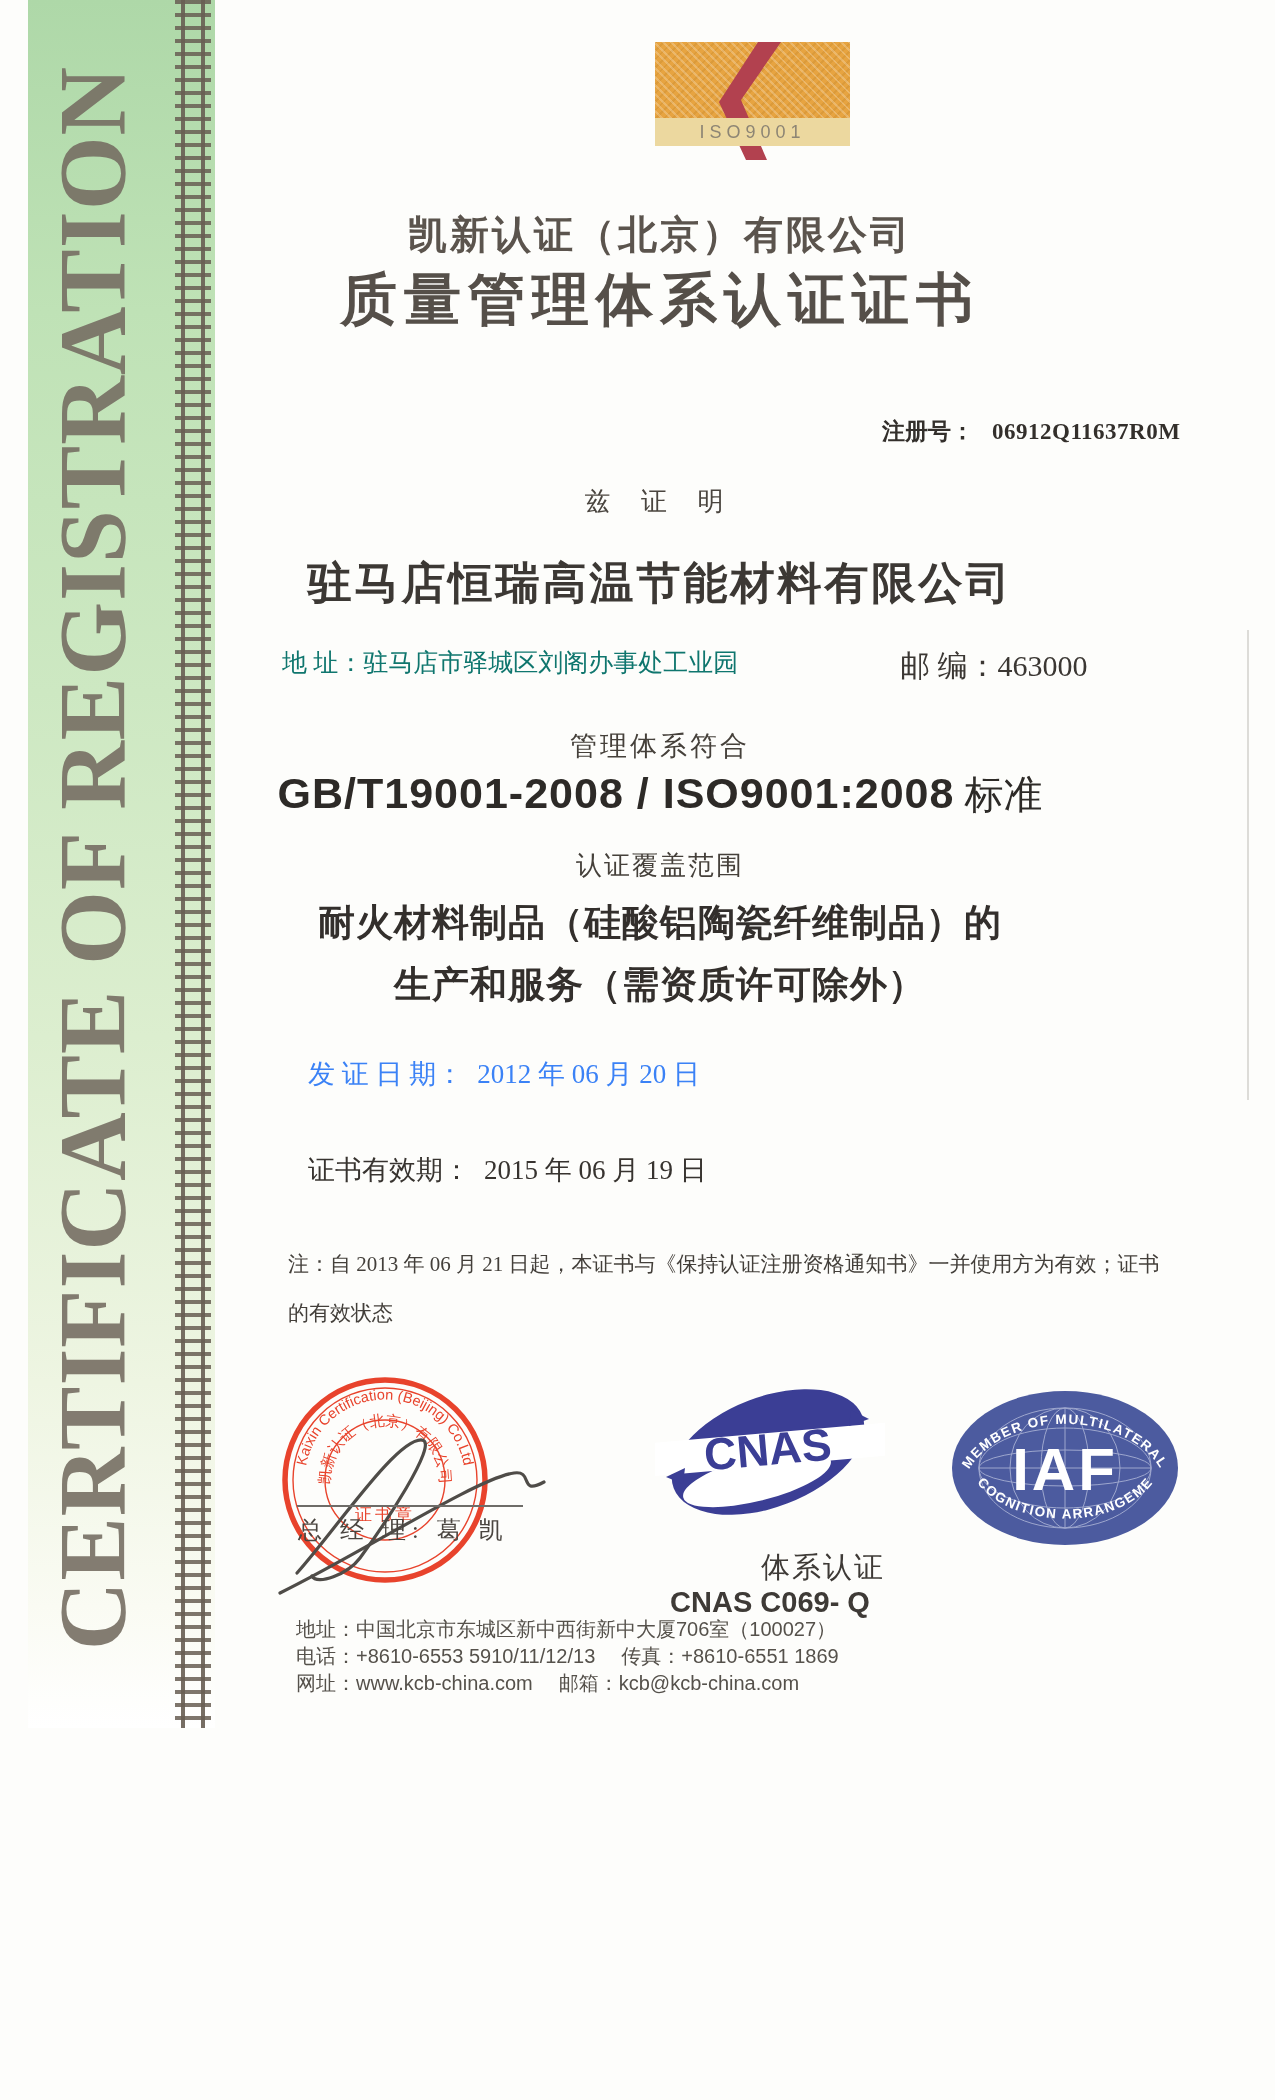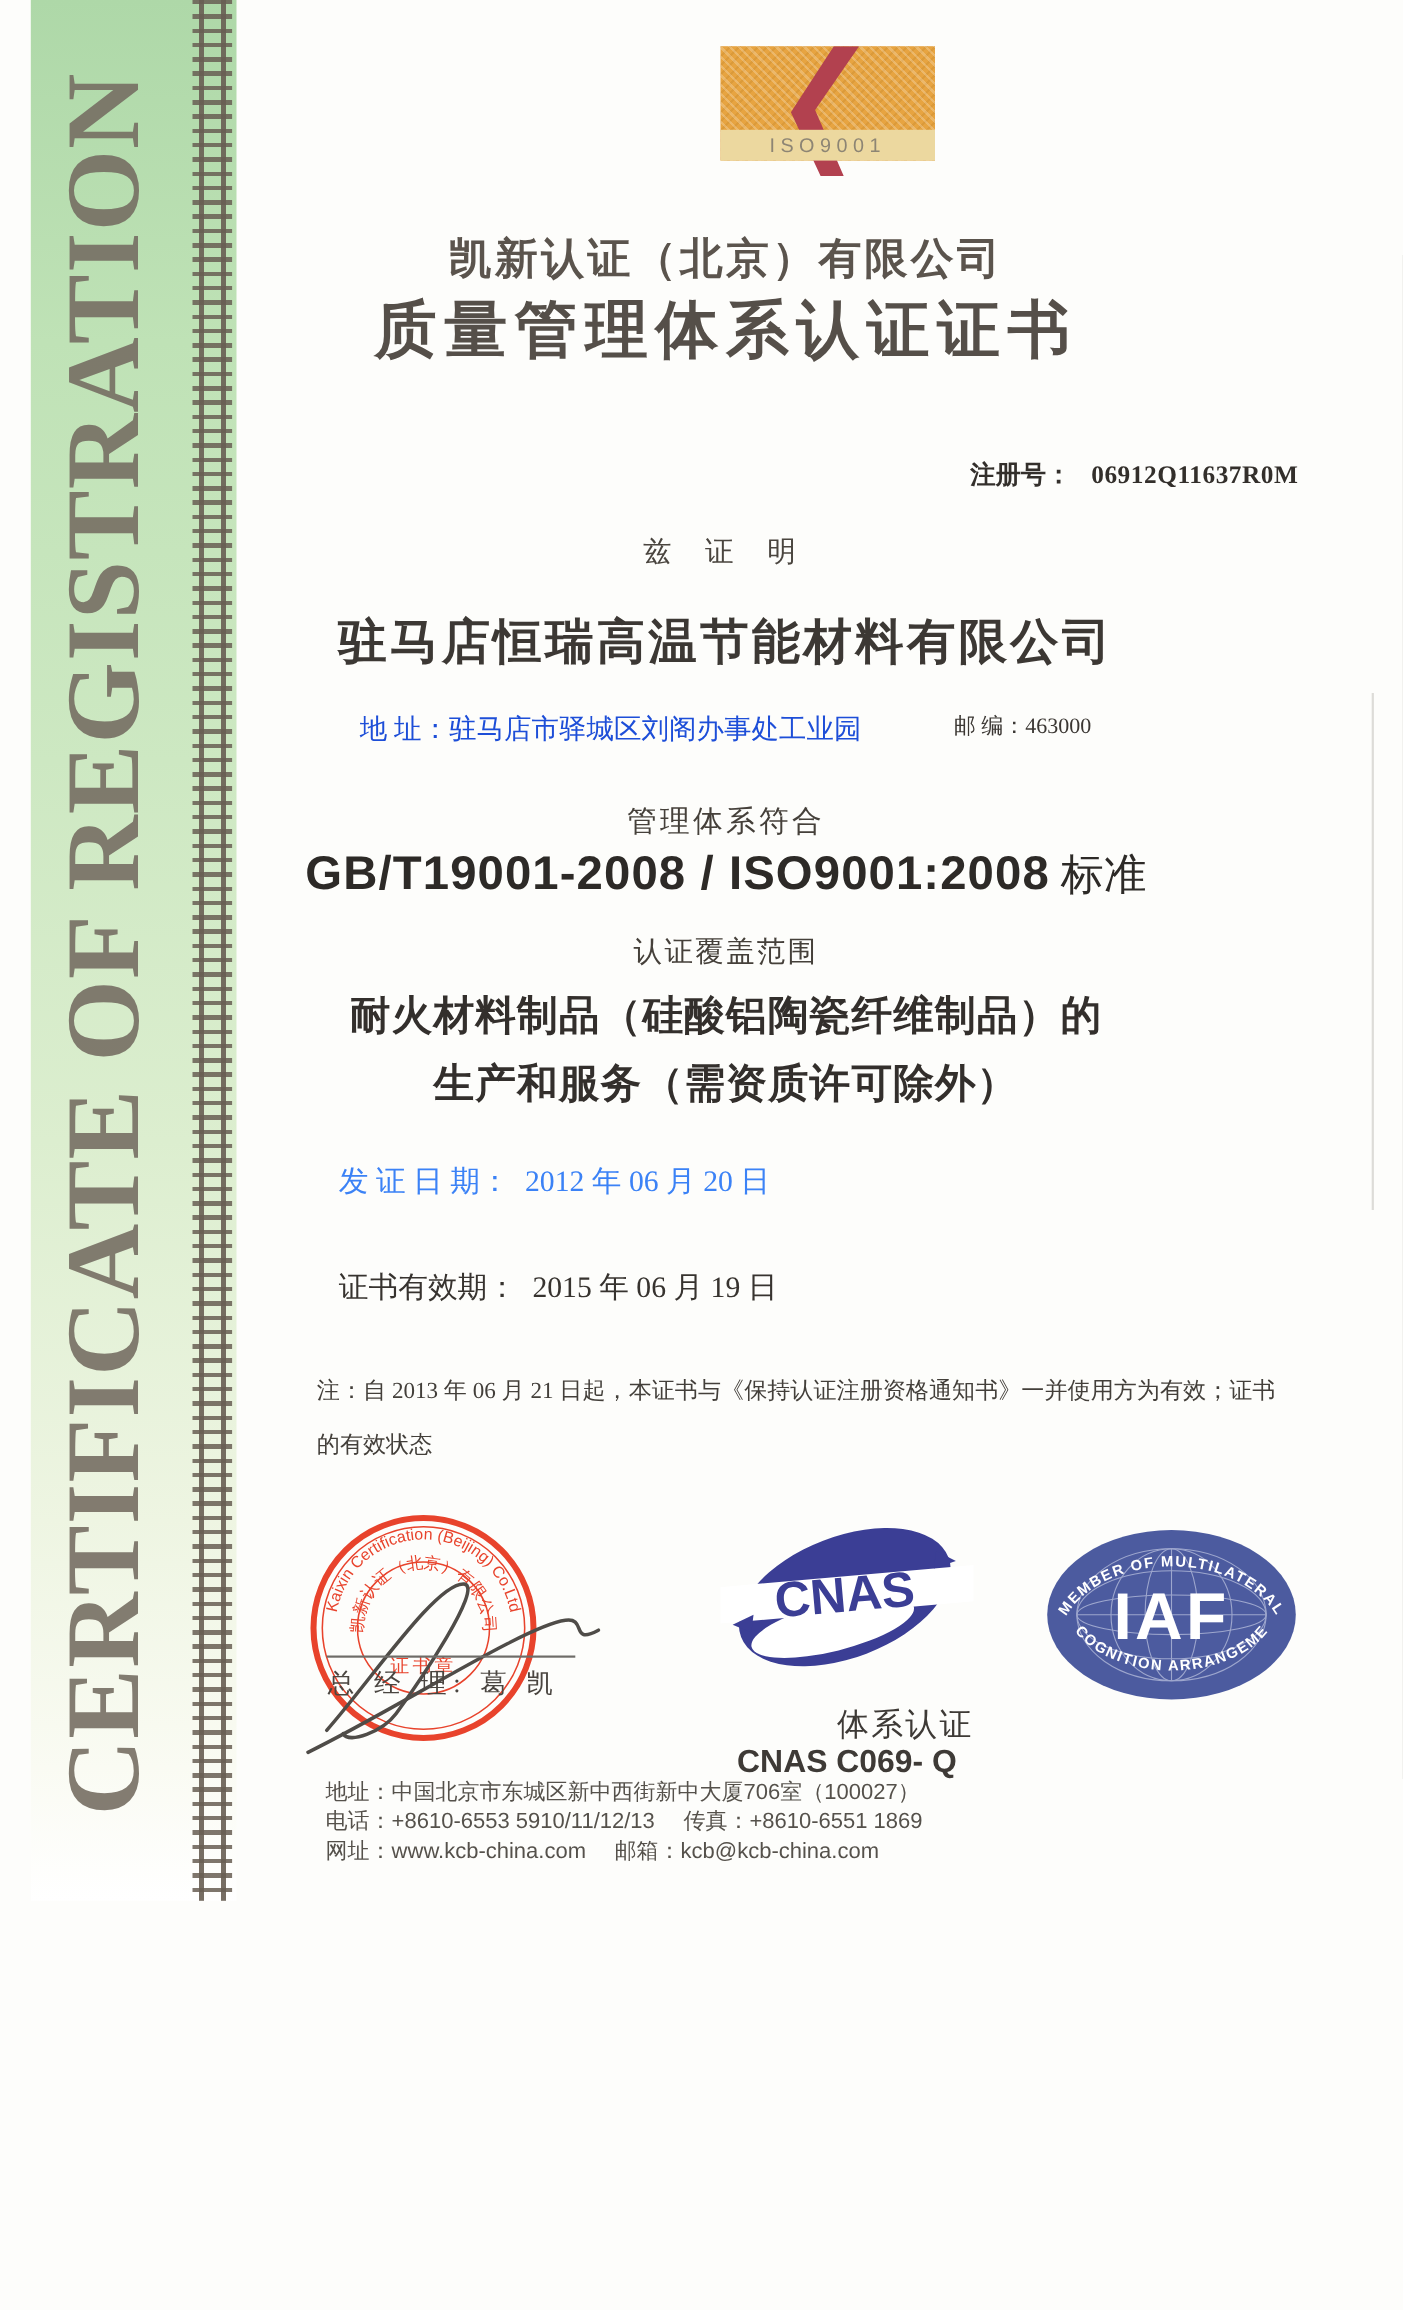--- a/index.html
+++ b/index.html
@@ -52,22 +52,22 @@
   .std-line  { top:768px; color:#2d2a27; }
   .std-code  { font-family:"Liberation Sans", sans-serif; font-weight:bold; font-size:43px; letter-spacing:1px; }
   .std-suffix{ font-size:39px; font-weight:normal; margin-left:10px; }
   .scope-intro{ top:848px; font-size:26px; color:#45403a; letter-spacing:2px; }
   .scope1    { top:898px; font-size:37px; font-weight:bold; color:#332f2c; letter-spacing:1px; }
   .scope2    { top:960px; font-size:37px; font-weight:bold; color:#332f2c; letter-spacing:1px; }
   
   .abs { position:absolute; }
   .reg-row  { left:882px; top:416px; font-size:23px; font-weight:bold; color:#332f2b; }
   .reg-row .val { margin-left:18px; letter-spacing:.5px; }
-  .addr-row { left:282px; top:646px; font-size:25px; color:#1d4ed8;margin-left:45px; }
-  .post-row { left:867px; top:646px; font-size:20px; color:#3b3733; }
+  .addr-row { left:282px; top:646px; font-size:25px; color:#0f766e; }
+  .post-row { left:900px; top:646px; font-size:30px; color:#3b3733; }
   .date1 { left:308px; top:1056px; font-size:27px; color:#3b82f6; }
   .date2 { left:308px; top:1152px; font-size:27px; color:#37332f; }
   .date1 .val, .date2 .val { margin-left:14px; }
   .note { left:288px; top:1240px; width:892px; font-size:21px; line-height:49px; color:#433f3a; }
   .note .l2 { margin-left:47px; }
   .note .link { text-decoration:underline; }
   
   .seal-svg { position:absolute; left:262px; top:1368px; }
   .sig-line { position:absolute; left:297px; top:1505px; width:226px; border-top:2px solid #6e6c68; }
   .manager  { position:absolute; left:298px; top:1514px; font-size:24px; letter-spacing:6px; color:#4a4540; }

